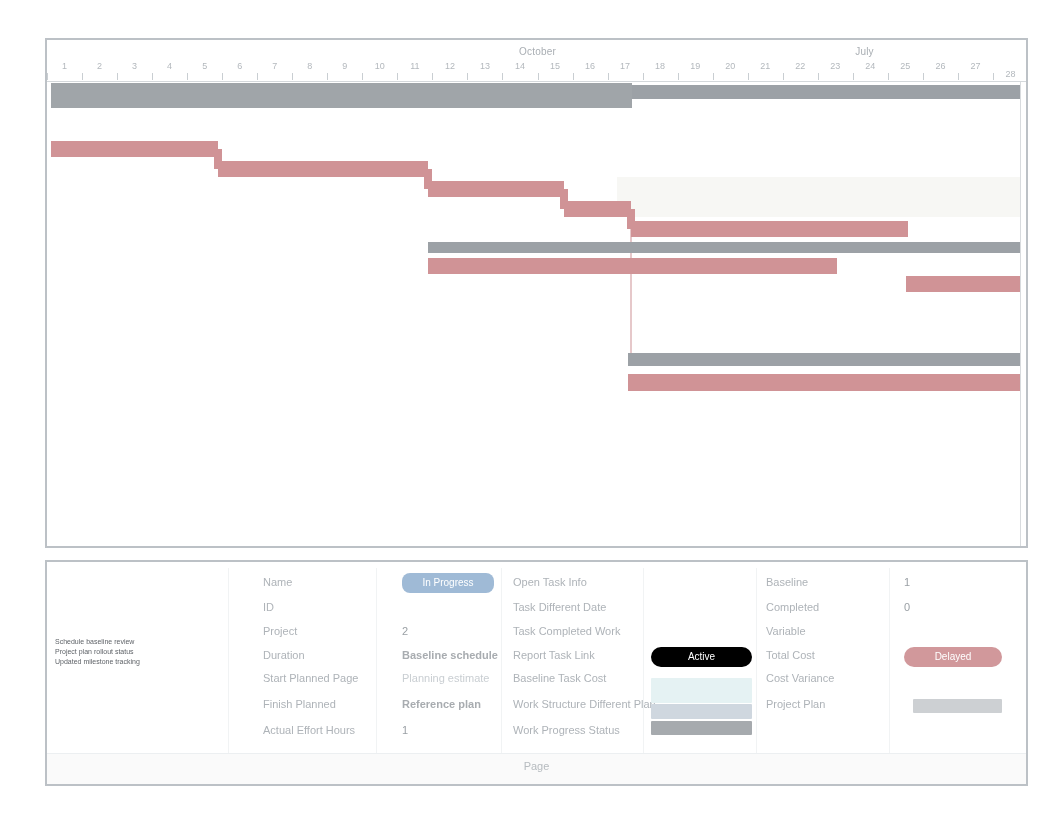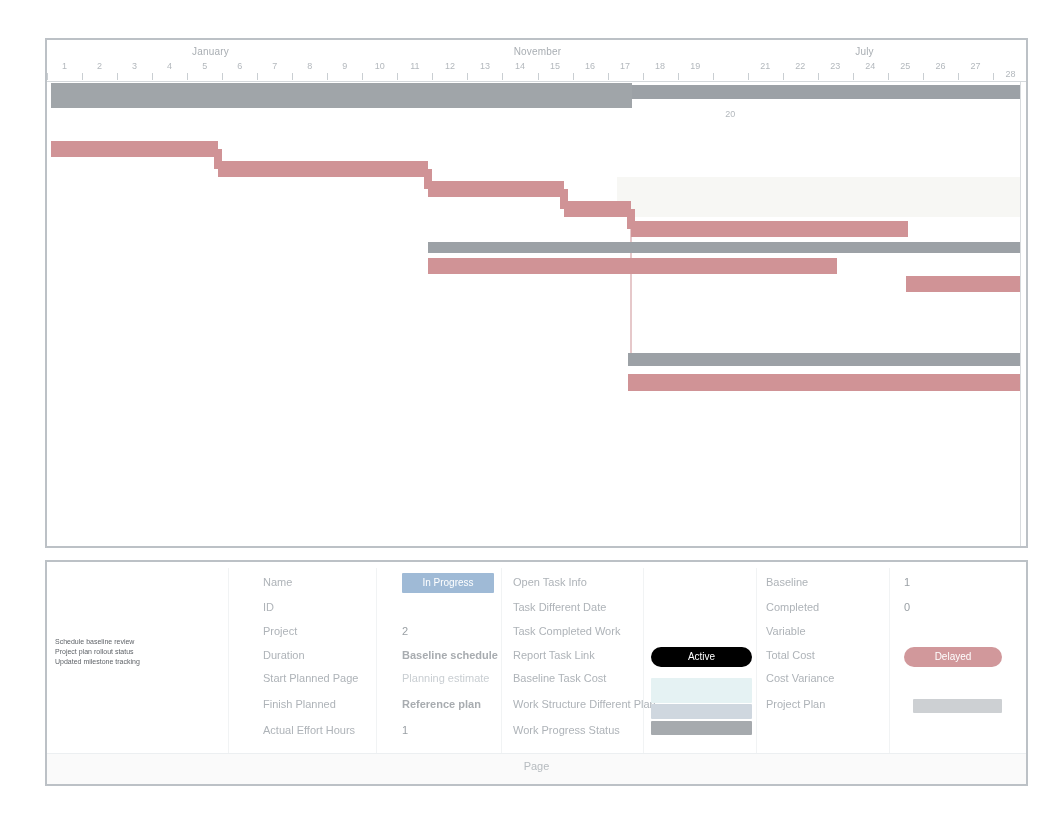--- a/index.html
+++ b/index.html
@@ -46,22 +46,21 @@
   .valbar{position:absolute;height:11px;border-radius:1px;}
 </style>
 </head>
 <body>
 
 <div id="stage">
 
   <div class="panel" id="gantt">
     <div id="ganttInner">
       <div class="axisTop" id="axisTop">
-          <div class="grp" style="left: 0px; width: 327px;">January</div>
-          <div class="grp" style="left: 327px; width: 327px;">November</div>
+          <div class="grp" style="left: 327px; width: 327px;">October</div>
           <div class="grp" style="left: 654px; width: 327px;">July</div>
         </div>
       <div class="axisBot" id="axisBot">
           <div class="tk" style="left: 0px; width: 35.0357px;">1</div>
           <div class="tkline" style="left: 0px;"></div>
           <div class="tk" style="left: 35.0357px; width: 35.0357px;">2</div>
           <div class="tkline" style="left: 35.0357px;"></div>
           <div class="tk" style="left: 70.0714px; width: 35.0357px;">3</div>
           <div class="tkline" style="left: 70.0714px;"></div>
           <div class="tk" style="left: 105.107px; width: 35.0357px;">4</div>
@@ -89,21 +88,21 @@
           <div class="tk" style="left: 490.5px; width: 35.0357px;">15</div>
           <div class="tkline" style="left: 490.5px;"></div>
           <div class="tk" style="left: 525.536px; width: 35.0357px;">16</div>
           <div class="tkline" style="left: 525.536px;"></div>
           <div class="tk" style="left: 560.571px; width: 35.0357px;">17</div>
           <div class="tkline" style="left: 560.571px;"></div>
           <div class="tk" style="left: 595.607px; width: 35.0357px;">18</div>
           <div class="tkline" style="left: 595.607px;"></div>
           <div class="tk" style="left: 630.643px; width: 35.0357px;">19</div>
           <div class="tkline" style="left: 630.643px;"></div>
-          <div class="tk" style="left: 665.679px; width: 35.0357px; margin-top: 48px;">20</div>
+          <div class="tk" style="left: 665.679px; width: 35.0357px;">20</div>
           <div class="tkline" style="left: 665.679px;"></div>
           <div class="tk" style="left: 700.714px; width: 35.0357px;">21</div>
           <div class="tkline" style="left: 700.714px;"></div>
           <div class="tk" style="left: 735.75px; width: 35.0357px;">22</div>
           <div class="tkline" style="left: 735.75px;"></div>
           <div class="tk" style="left: 770.786px; width: 35.0357px;">23</div>
           <div class="tkline" style="left: 770.786px;"></div>
           <div class="tk" style="left: 805.821px; width: 35.0357px;">24</div>
           <div class="tkline" style="left: 805.821px;"></div>
           <div class="tk" style="left: 840.857px; width: 35.0357px;">25</div>
@@ -152,21 +151,21 @@
         <div class="dsep" style="left: 596px; top: 6px; height: 190px;"></div>
         <div class="dsep" style="left: 709px; top: 6px; height: 190px;"></div>
         <div class="dsep" style="left: 842px; top: 6px; height: 190px;"></div>
         <div class="lbl" style="left: 216px; top: 14px;">Name</div>
         <div class="lbl" style="left: 216px; top: 39px;">ID</div>
         <div class="lbl" style="left: 216px; top: 63px;">Project</div>
         <div class="lbl" style="left: 216px; top: 87px;">Duration</div>
         <div class="lbl" style="left: 216px; top: 110px;">Start Planned Page</div>
         <div class="lbl" style="left: 216px; top: 136px;">Finish Planned</div>
         <div class="lbl" style="left: 216px; top: 162px;">Actual Effort Hours</div>
-        <div class="pill" style="left: 355px; top: 11px; width: 92px; height: 20px; border-radius: 1px; background: rgb(159, 186, 214);">
+        <div class="pill" style="left: 355px; top: 11px; width: 92px; height: 20px; border-radius: 8px; background: rgb(159, 186, 214);">
           <div class="pt">In Progress</div>
         </div>
         <div class="val" style="left: 355px; top: 39px;"></div>
         <div class="val" style="left: 355px; top: 63px;">2</div>
         <div class="val" style="color: rgb(168, 172, 176); font-weight: bold; left: 355px; top: 87px;">Baseline schedule</div>
         <div class="val" style="color: rgb(201, 206, 210); left: 355px; top: 110px;">Planning estimate</div>
         <div class="val" style="color: rgb(168, 172, 176); font-weight: bold; left: 355px; top: 136px;">Reference plan</div>
         <div class="val" style="left: 355px; top: 162px;">1</div>
         <div class="lbl" style="left: 466px; top: 14px;">Open Task Info</div>
         <div class="lbl" style="left: 466px; top: 39px;">Task Different Date</div>

